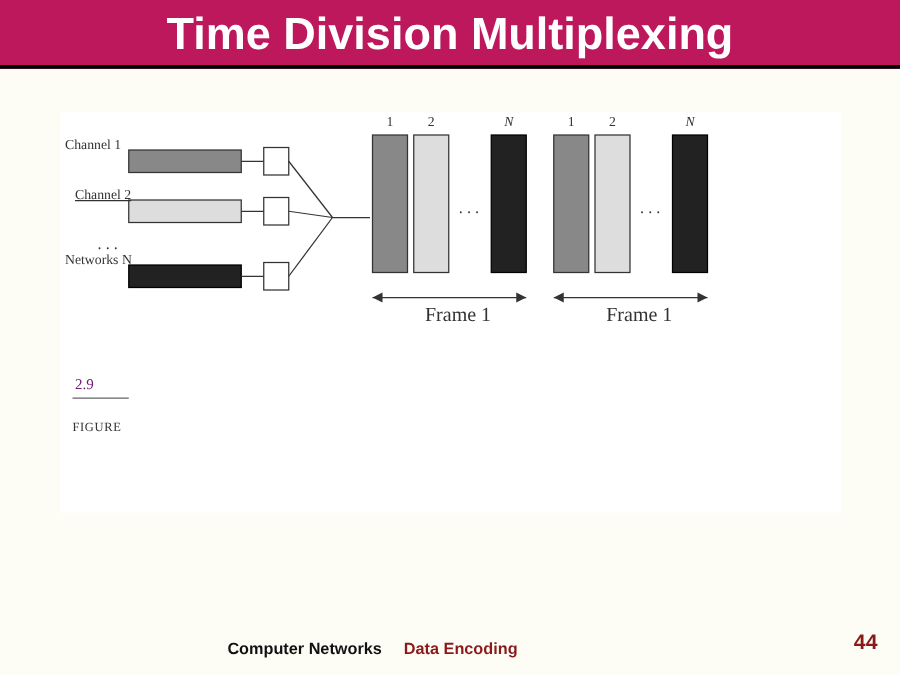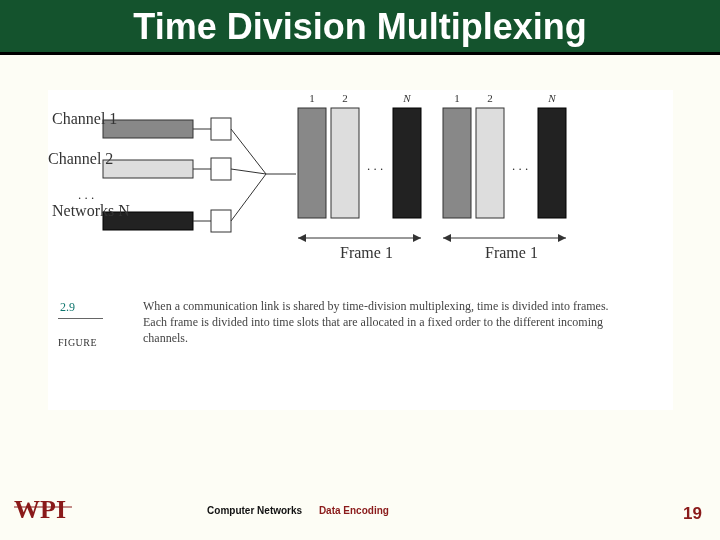--- a/index.html
+++ b/index.html
@@ -5,21 +5,21 @@
   * { margin: 0; padding: 0; box-sizing: border-box; }
   body {
     width: 720px;
     height: 540px;
     background: #fdfdf5;
     font-family: Georgia, 'Times New Roman', serif;
     position: relative;
     overflow: hidden;
   }
   .title-bar {
-    background: #14532d;
+    background: #be185d;
     border-bottom: 3px solid #000;
     padding: 6px 0 4px 0;
     text-align: center;
   }
   .title-bar h1 {
     color: #fff;
     font-family: 'Comic Sans MS', cursive, sans-serif;
     font-size: 36px;
     font-weight: bold;
   }
@@ -31,48 +31,48 @@
     height: 320px;
     background: #fff;
   }
   .figure-svg {
     position: absolute;
     top: 0;
     left: 0;
   }
   .ch-label {
     position: absolute;
+    font-size: 11px;
+    font-family: 'Times New Roman', serif;
+    color: #333;
+  }
+  .slot-label {
+    position: absolute;
+    font-size: 11px;
+    font-family: 'Times New Roman', serif;
+    color: #333;
+    text-align: center;
+  }
+  .frame-label {
+    position: absolute;
     font-size: 16px;
     font-family: 'Times New Roman', serif;
     color: #333;
   }
-  .slot-label {
-    position: absolute;
-    font-size: 11px;
-    font-family: 'Times New Roman', serif;
-    color: #333;
-    text-align: center;
-  }
-  .frame-label {
-    position: absolute;
-    font-size: 16px;
-    font-family: 'Times New Roman', serif;
-    color: #333;
-  }
   .ellipsis {
     position: absolute;
     font-size: 13px;
     color: #333;
     font-family: 'Times New Roman', serif;
   }
   .fig-num {
     position: absolute;
     font-size: 12px;
     font-family: 'Times New Roman', serif;
-    color: #0f766e;
+    color: #701a75;
   }
   .fig-word {
     position: absolute;
     font-size: 10px;
     font-family: 'Times New Roman', serif;
     color: #333;
     letter-spacing: 0.5px;
   }
   .fig-line {
     position: absolute;
@@ -97,24 +97,24 @@
   .logo {
     position: absolute;
     left: 14px;
     bottom: 2px;
   }
   .footer-center {
     position: absolute;
     left: 0;
     width: 596px;
     text-align: center;
-    bottom: 14px;
+    bottom: 4px;
     font-family: 'Comic Sans MS', cursive, sans-serif;
     font-weight: bold;
-    font-size: 10px;
+    font-size: 13px;
   }
   .fc1 { color: #111; }
   .fc2 { color: #8a1a1a; margin-left: 14px; }
   .page-num {
     position: absolute;
     right: 18px;
     bottom: 6px;
     color: #8a1a1a;
     font-family: 'Comic Sans MS', cursive, sans-serif;
     font-weight: bold;
@@ -161,49 +161,42 @@
 
     <line x1="250" y1="148" x2="373" y2="148" stroke="#333"></line>
     <polygon points="250,148 258,144 258,152" fill="#333"></polygon>
     <polygon points="373,148 365,144 365,152" fill="#333"></polygon>
     <line x1="395" y1="148" x2="518" y2="148" stroke="#333"></line>
     <polygon points="395,148 403,144 403,152" fill="#333"></polygon>
     <polygon points="518,148 510,144 510,152" fill="#333"></polygon>
   </svg>
 
   <div class="ch-label" style="left:4px; top:20px;">Channel 1</div>
-  <div class="ch-label" style="left:0; top:60px;">Channel 2</div>
+  <div class="ch-label" style="left:12px; top:60px;text-decoration:underline;">Channel 2</div>
   <div class="ellipsis" style="left:30px; top:97px;">. . .</div>
   <div class="ch-label" style="left:4px; top:112px;">Networks N</div>
 
   <div class="slot-label" style="left:257px; top:2px; width:14px;">1</div>
   <div class="slot-label" style="left:290px; top:2px; width:14px;">2</div>
   <div class="slot-label" style="left:350px; top:2px; width:18px; font-style:italic;">N</div>
   <div class="ellipsis" style="left:319px; top:68px;">. . .</div>
 
   <div class="slot-label" style="left:402px; top:2px; width:14px;">1</div>
   <div class="slot-label" style="left:435px; top:2px; width:14px;">2</div>
   <div class="slot-label" style="left:495px; top:2px; width:18px; font-style:italic;">N</div>
   <div class="ellipsis" style="left:464px; top:68px;">. . .</div>
 
   <div class="frame-label" style="left:292px; top:154px;">Frame 1</div>
   <div class="frame-label" style="left:437px; top:154px;">Frame 1</div>
 
   <div class="fig-num" style="left:12px; top:210px;">2.9</div>
   <div class="fig-line" style="left:10px; top:228px; width:45px;"></div>
   <div class="fig-word" style="left:10px; top:247px;">FIGURE</div>
 
-  <div class="caption" style="left:95px; top:208px;">When a communication link is shared by time-division multiplexing, time is divided into frames. Each frame is divided into time slots that are allocated in a fixed order to the different incoming channels.</div>
 </div>
 
 <div class="footer">
-  <div class="logo">
-    <svg width="70" height="28">
-      <text x="0" y="22" font-family="Georgia,serif" font-size="26" font-weight="bold" fill="#8a1a1a">WPI</text>
-      <line x1="0" y1="11" x2="58" y2="11" stroke="#8a1a1a" stroke-width="1"></line>
-    </svg>
-  </div>
   <div class="footer-center">
     <span class="fc1">Computer Networks</span>
     <span class="fc2">Data Encoding</span>
   </div>
-  <div class="page-num">19</div>
+  <div class="page-num">44</div>
 </div>
 
 </body></html>

